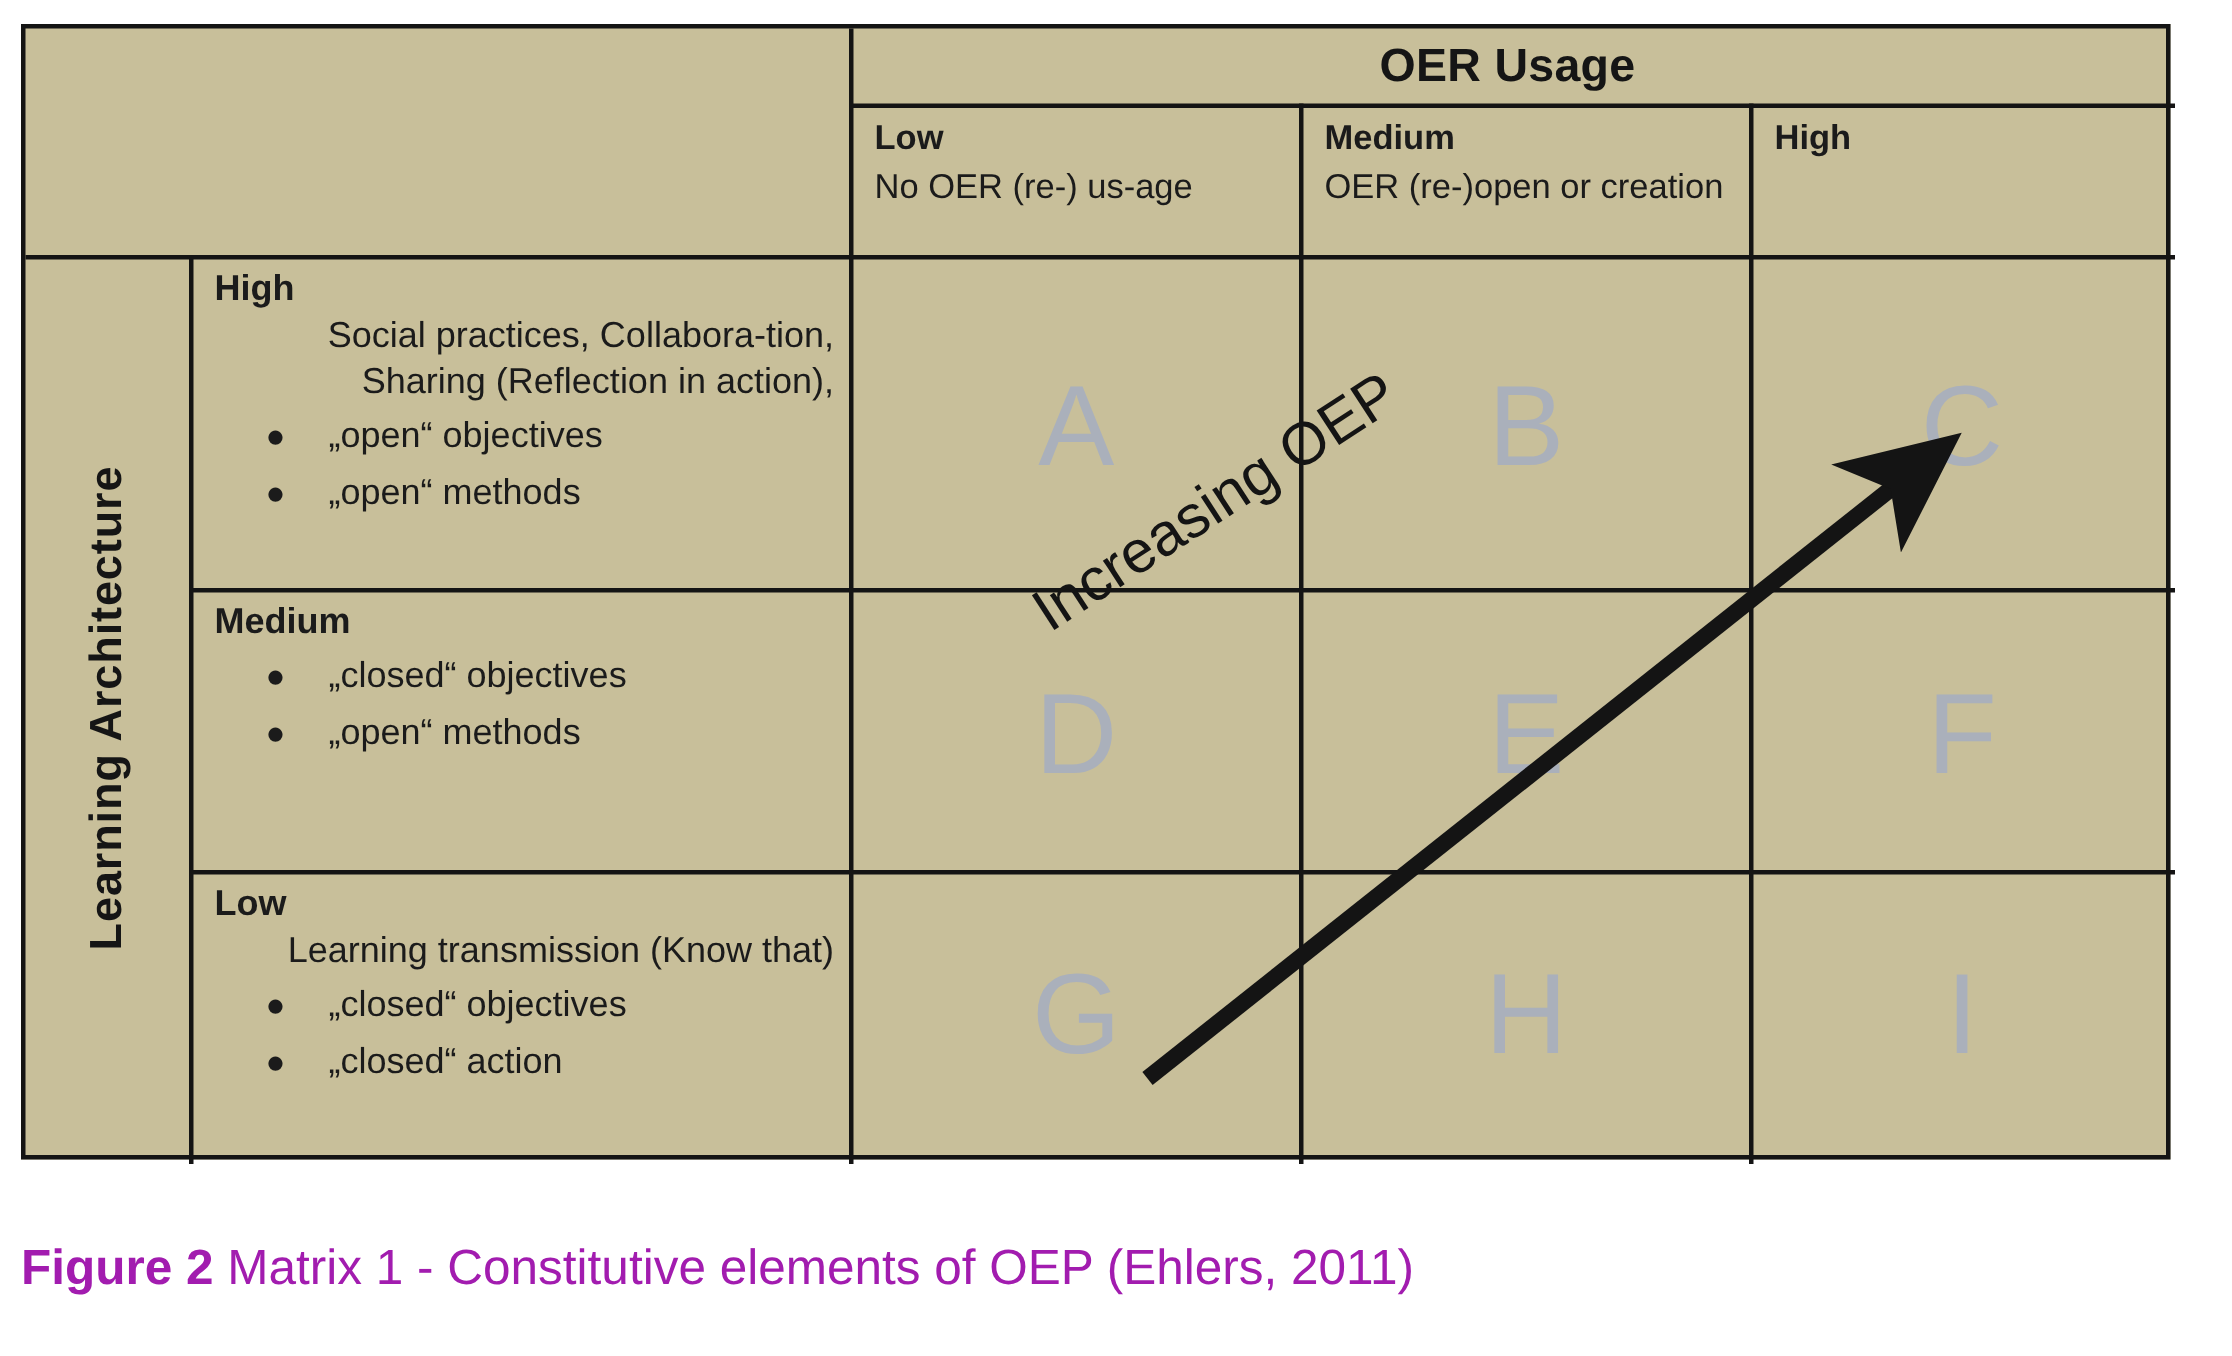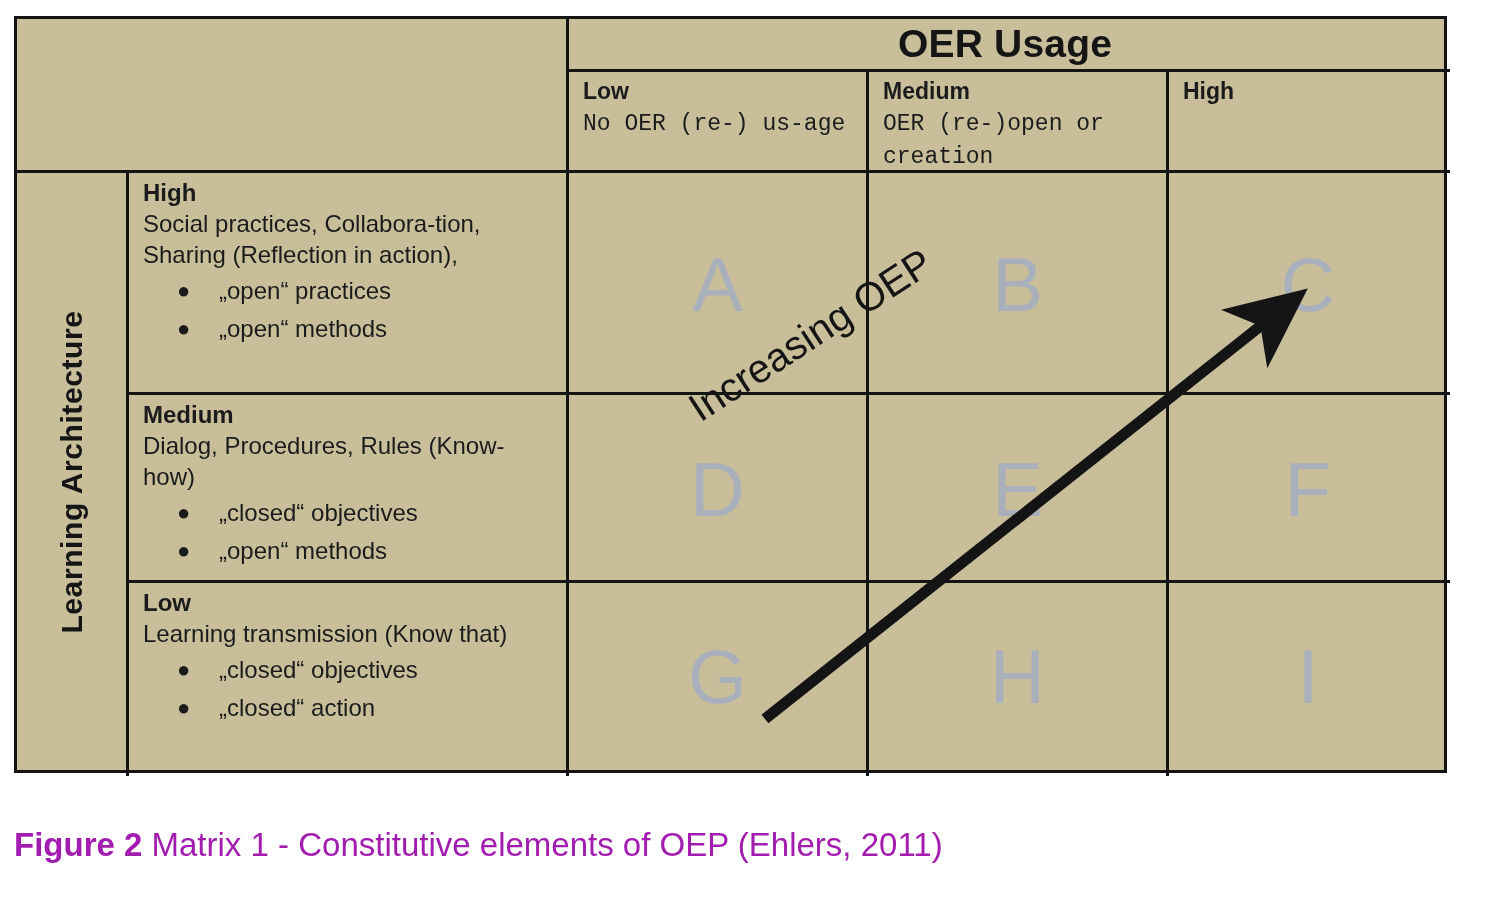--- a/index.html
+++ b/index.html
@@ -52,21 +52,21 @@
   
   .oer-usage-title {
     position: absolute;
     left: 549px;
     top: 0px;
     width: 878px;
     height: 50px;
     display: flex;
     align-items: center;
     justify-content: center;
-    font-size: 39px;
+    font-size: 31px;
     font-weight: bold;
     color: #151515;
     letter-spacing: 0.2px;
   }
 
   .colhead {
     position: absolute;
     top: 56px;
     height: 100px;
     padding-left: 14px;
@@ -75,21 +75,20 @@
     line-height: 33px;
     color: #1b1b1b;
   }
   .colhead .ch-title {
     font-weight: bold;
     display: block;
   }
   .colhead .ch-desc {
     display: block;
     font-weight: normal;
-    font-family: Liberation Mono, monospace;
   }
   #colhead-low    { left: 552px; width: 295px; }
   #colhead-medium { left: 852px; width: 295px; }
   #colhead-high   { left: 1152px; width: 278px; }
 
   
   .axis-label {
     position: absolute;
     left: 0px;
     top: 154px;
@@ -118,20 +117,21 @@
     font-size: 24px;
     line-height: 31px;
     color: #1b1b1b;
   }
   .rowdesc .rd-title {
     font-weight: bold;
     display: block;
   }
   .rowdesc .rd-desc {
     display: block;
+    text-align: right;
   }
   .rowdesc ul {
     margin: 2px 0 0 0;
     padding-left: 76px;
     list-style: none;
   }
   .rowdesc li {
     position: relative;
     line-height: 38px;
   }
@@ -231,28 +231,27 @@
     </div>
 
     <div class="axis-label">
       <span>Learning Architecture</span>
     </div>
 
     <div class="rowdesc" id="rowdesc-high">
       <span class="rd-title">High</span>
       <span class="rd-desc">Social practices, Collabora-tion, Sharing (Reflection in action),</span>
       <ul>
-        <li><span class="bullet">●</span><span>„open“ practices</span></li>
+        <li><span class="bullet">●</span><span>„open“ objectives</span></li>
         <li><span class="bullet">●</span><span>„open“ methods</span></li>
       </ul>
     </div>
 
     <div class="rowdesc" id="rowdesc-medium">
       <span class="rd-title">Medium</span>
-      <span class="rd-desc">Dialog, Procedures, Rules (Know-how)</span>
       <ul>
         <li><span class="bullet">●</span><span>„closed“ objectives</span></li>
         <li><span class="bullet">●</span><span>„open“ methods</span></li>
       </ul>
     </div>
 
     <div class="rowdesc" id="rowdesc-low">
       <span class="rd-title">Low</span>
       <span class="rd-desc">Learning transmission (Know that)</span>
       <ul>

